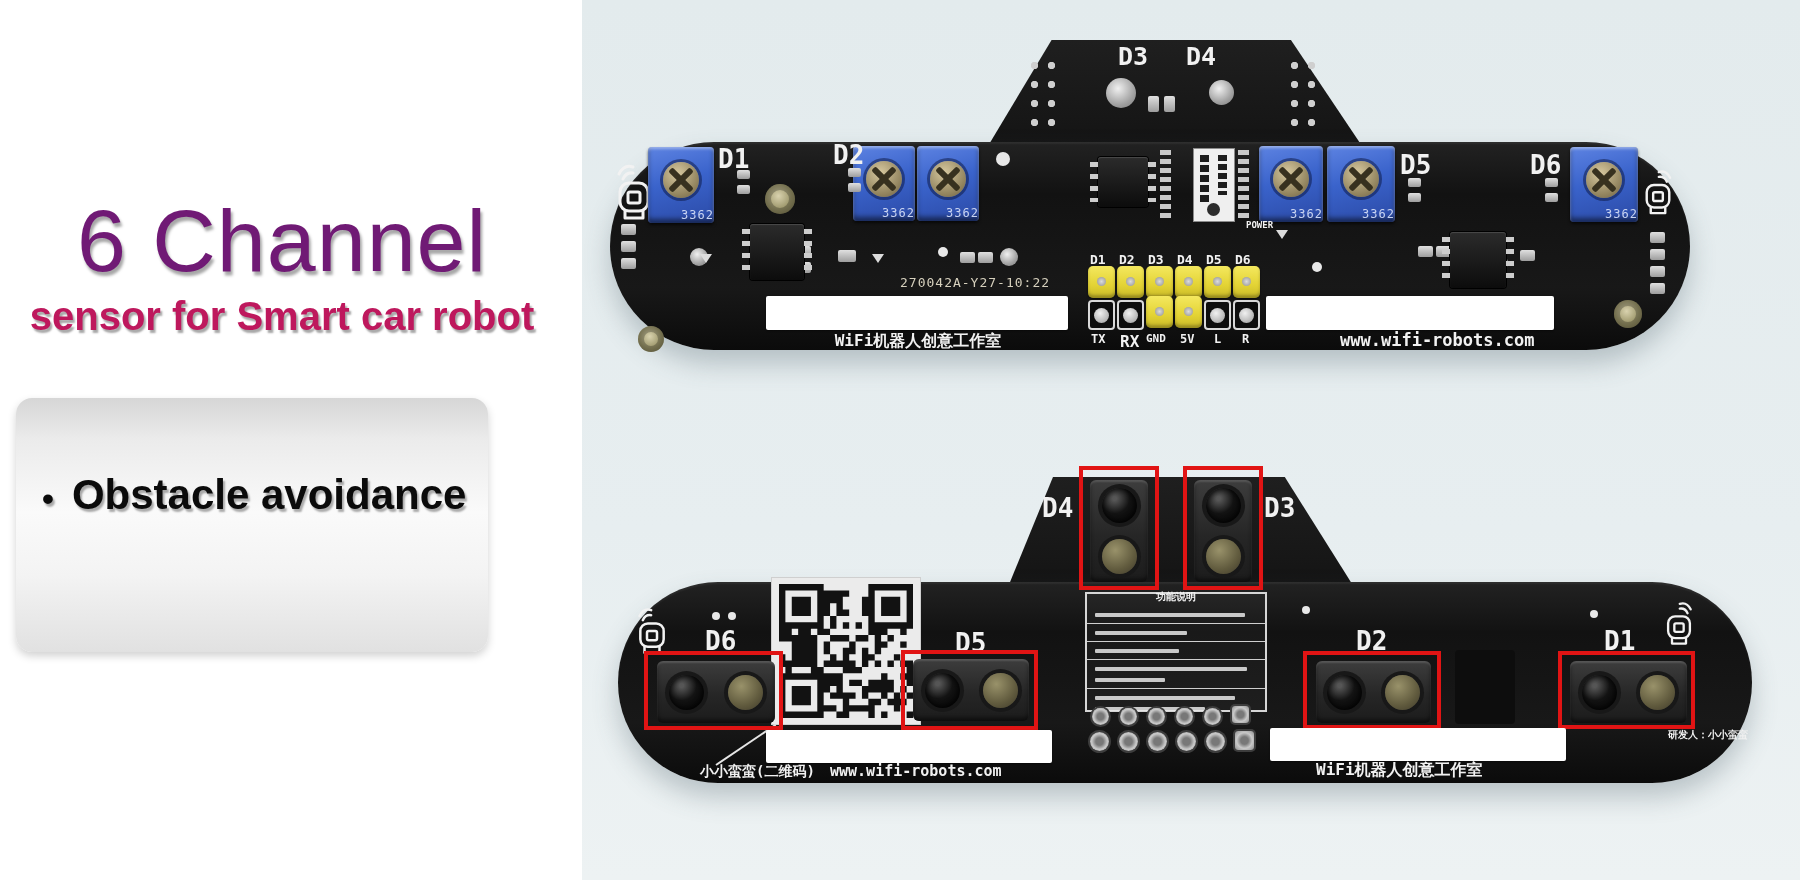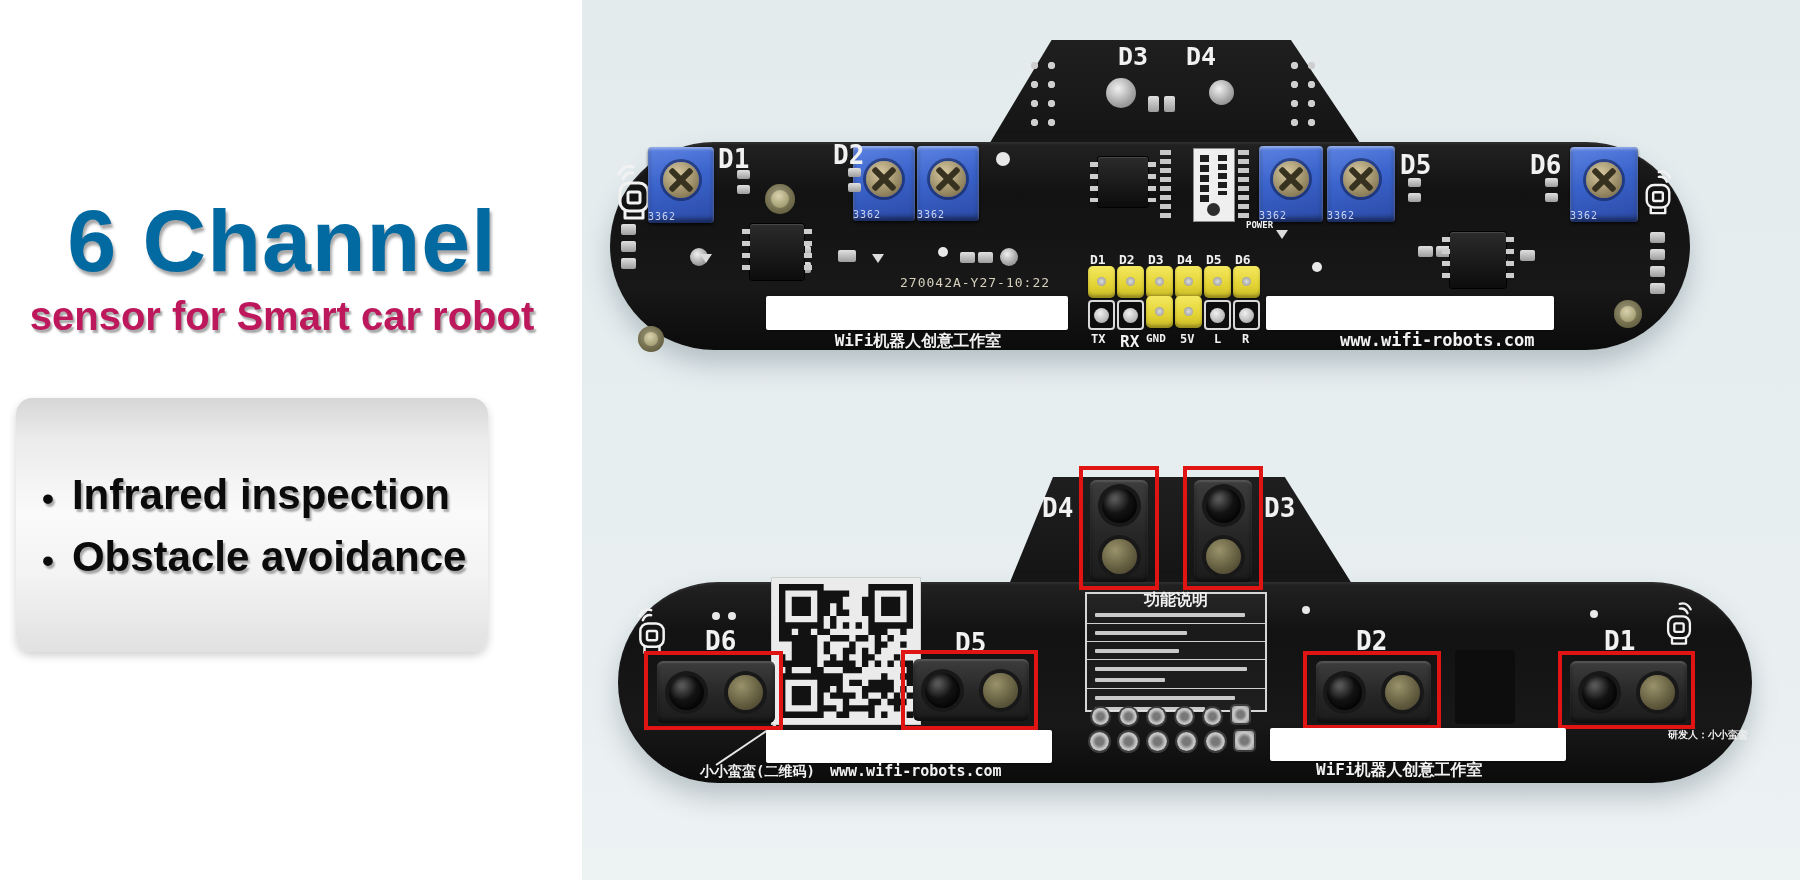--- a/index.html
+++ b/index.html
@@ -4,22 +4,22 @@
 <style>
   html,body{margin:0;padding:0;background:#ffffff;}
   .stage{position:relative;width:1800px;height:880px;overflow:hidden;
          font-family:"Liberation Sans",sans-serif;}
   .abs{position:absolute;}
 
   
   .left-bg{left:0;top:0;width:582px;height:880px;background:#ffffff;}
   .right-bg{left:582px;top:0;width:1218px;height:880px;
             background:linear-gradient(180deg,#e3ebed 0%,#e7eef0 60%,#edf2f3 100%);}
-  .headline{left:20px;top:190px;width:524px;text-align:center;color:#0369a1;
-            font-size:88px;font-weight:bold;letter-spacing:1px;
+  .headline{left:20px;top:190px;width:524px;text-align:center;color:#701a75;
+            font-size:88px;font-weight:normal;letter-spacing:1px;
             text-shadow:2px 4px 3px rgba(0,0,0,.35);}
   .subheadline{left:8px;top:294px;width:548px;text-align:center;color:#be185d;
                font-size:40px;font-weight:bold;text-shadow:2px 3px 2px rgba(0,0,0,.35);}
   .feature-card{left:16px;top:398px;width:472px;height:254px;border-radius:16px;
       background:linear-gradient(180deg,#d6d6d6 0%,#ebebeb 16%,#fafafa 45%,#f3f3f3 70%,#e1e1e1 100%);
       box-shadow:0 4px 8px rgba(0,0,0,.18);}
   .bullet-line{position:relative;margin:0 0 0 26px;height:62px;line-height:62px;
                font-size:42px;font-weight:bold;color:#0b0b0b;white-space:nowrap;
                text-shadow:2px 3px 2px rgba(0,0,0,.32);}
   .bullet-wrap{position:absolute;left:0;top:66px;width:100%;}
@@ -44,21 +44,21 @@
   
   .trimpot{border-radius:4px;
      background:linear-gradient(165deg,#5d83e2 0%,#3a63cb 45%,#2b4aa6 100%);
      box-shadow:inset 0 2px 3px rgba(255,255,255,.4), inset 0 -4px 5px rgba(0,0,0,.5), 0 2px 3px rgba(0,0,0,.6);}
   .tp-dial{position:absolute;width:36px;height:36px;left:50%;top:44%;margin:-18px 0 0 -18px;
      border-radius:50%;background:radial-gradient(circle at 40% 32%,#d6c89f,#93855f 65%,#6b5f44);
      box-shadow:0 0 0 3px rgba(10,20,60,.5);}
   .tp-dial::before,.tp-dial::after{content:'';position:absolute;left:50%;top:50%;width:30px;height:6px;
      margin:-3px 0 0 -15px;background:#37311f;border-radius:2px;}
   .tp-dial::before{transform:rotate(45deg);} .tp-dial::after{transform:rotate(-45deg);}
-  .tp-num{position:absolute;left:0;right:0;bottom:1px;text-align:left;font-size:10px;
+  .tp-num{position:absolute;left:0;right:0;bottom:1px;text-align:right;font-size:12px;
      color:#c9d4f2;font-family:"DejaVu Sans Mono",monospace;letter-spacing:1px;}
 
   
   .soic{background:linear-gradient(180deg,#2b2b2b,#0c0c0c);border-radius:3px;
         box-shadow:0 0 0 1px #000, inset 0 1px 1px rgba(255,255,255,.15);}
   .soic::before,.soic::after{content:'';position:absolute;top:5px;bottom:5px;width:8px;
         background:repeating-linear-gradient(180deg,#cdcdcd 0 5px,rgba(0,0,0,0) 5px 12px);}
   .soic::before{left:-8px;} .soic::after{right:-8px;}
   .padcol{background:repeating-linear-gradient(180deg,#c8c8c8 0 5px,rgba(0,0,0,0) 5px 9px);}
   .chiplabel{background:#efefef;border:1px solid #8b8b8b;}
@@ -85,21 +85,21 @@
       display:flex;align-items:center;justify-content:space-around;}
   .sensor.v{flex-direction:column;}
   .lens{width:35px;height:35px;border-radius:50%;}
   .lens.dark{background:radial-gradient(circle at 36% 30%,#565656 6%,#131313 45%,#000 100%);
       box-shadow:0 0 0 4px #181818, inset 0 0 6px #000;}
   .lens.olive{background:radial-gradient(circle at 38% 32%,#99926a,#615b3e 60%,#3e392a 100%);
       box-shadow:0 0 0 4px #181818;}
 
   
   .specbox{border:2px solid #d6d6d6;background:rgba(255,255,255,.03);}
-  .spec-title{position:absolute;left:0;right:0;top:-4px;text-align:center;font-size:16px;
+  .spec-title{position:absolute;left:0;right:0;top:-4px;text-align:center;font-size:10px;
       font-weight:bold;color:#f2f2f2;}
   .spec-line{position:relative;height:4px;background:rgba(232,232,232,.85);margin:7px 8px 0 8px;border-radius:1px;}
   .spec-sep{position:relative;height:0;border-top:1px solid #cfcfcf;margin:6px 0 0 0;}
   .pad{width:17px;height:17px;border-radius:50%;
       background:radial-gradient(circle,#787878 28%,#c9c9c9 58%,#8d8d8d 100%);
       box-shadow:0 0 0 2px #3d3d3d;}
   .qr{background:#ebebeb;box-shadow:0 0 0 1px #cfcfcf;}
   .leader{height:2px;background:#e6e6e6;transform:rotate(-34deg);transform-origin:left center;}
   .darksq{background:#0d0d0d;border-radius:4px;}
   .logo{stroke:#f2f2f2;fill:none;stroke-width:3;stroke-linecap:round;stroke-linejoin:round;}
@@ -109,23 +109,20 @@
 
 <div class="stage">
 
   <div class="abs left-bg"></div>
   <div class="abs right-bg"></div>
 
   <div class="abs headline">6 Channel</div>
   <div class="abs subheadline">sensor for Smart car robot</div>
   <div class="abs feature-card">
     <div class="bullet-wrap">
-      <div class="bullet-line">
-        <span class="bdot">•</span><span>Infrared inspection</span>
-      </div>
       <div class="bullet-line">
         <span class="bdot">•</span><span>Obstacle avoidance</span>
       </div>
     </div>
   </div>
 
   <div class="abs trap" style="left:988px;top:40px;width:374px;height:106px;clip-path:polygon(17% 0,81% 0,100% 100%,0 100%);"></div>
   <div class="abs bar" style="left:610px;top:142px;width:1080px;height:208px;border-radius:104px;"></div>
 
   <span class="abs sk" style="left:1118px;top:42px;font-size:25px;">D3</span>

